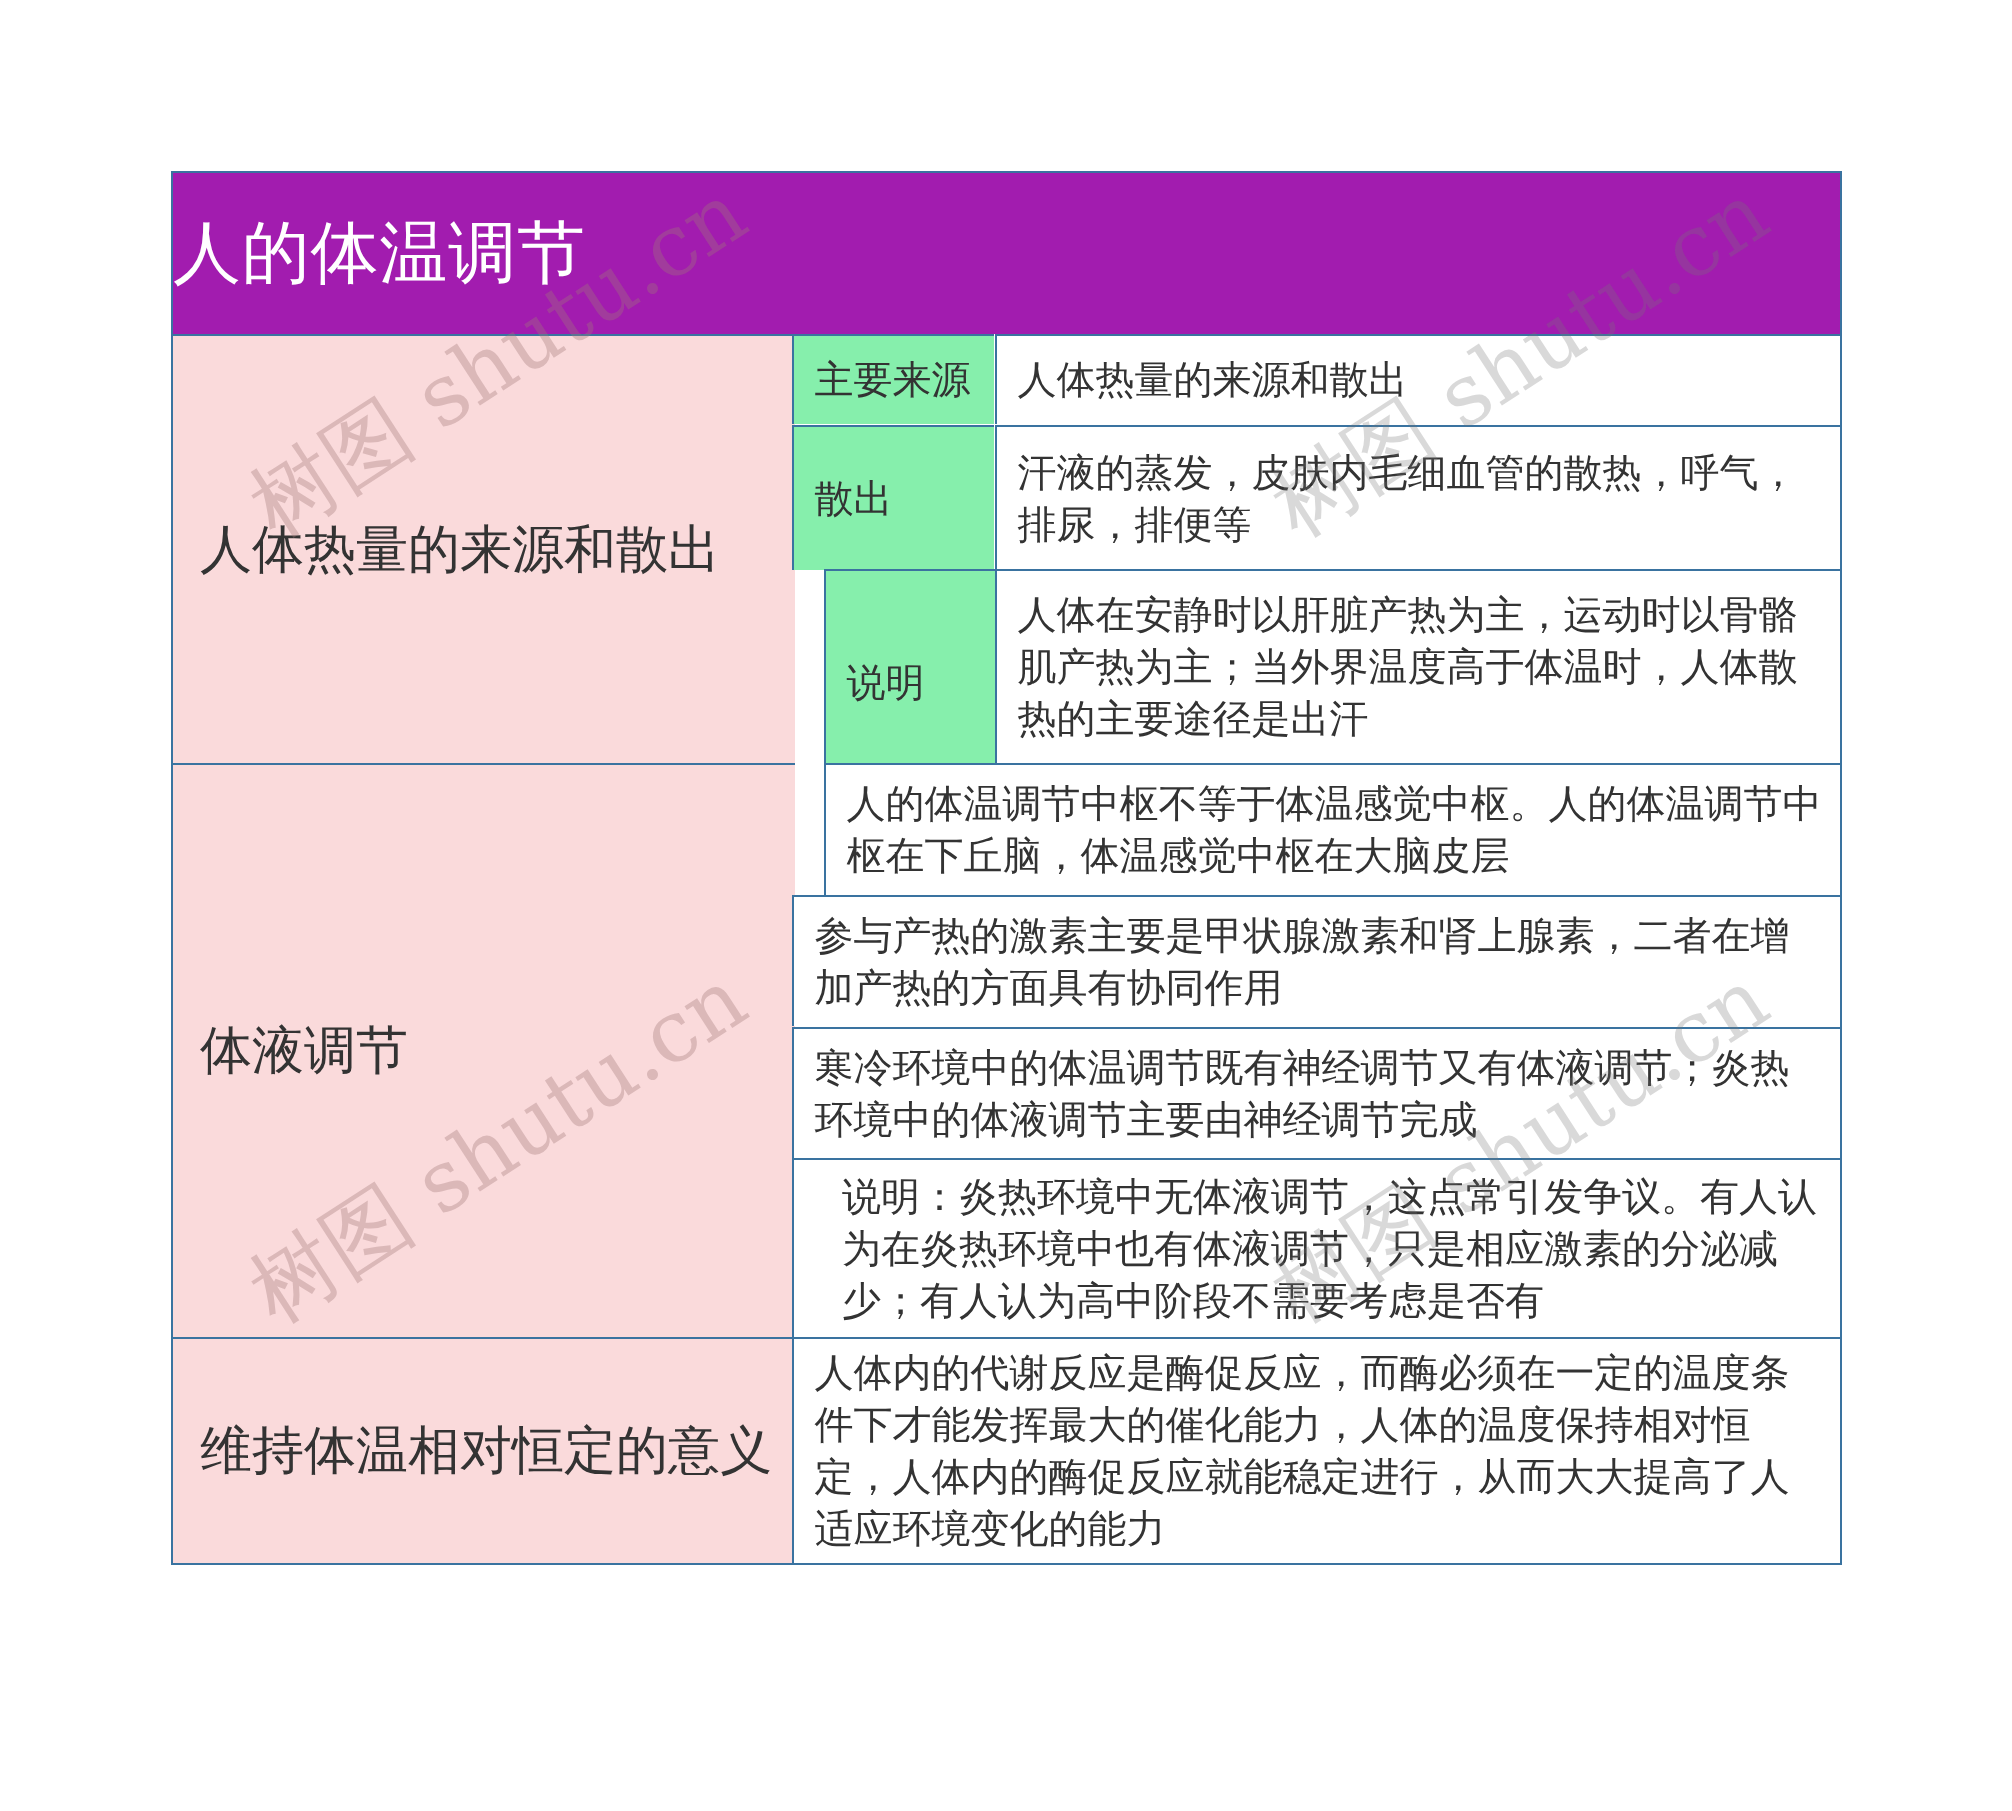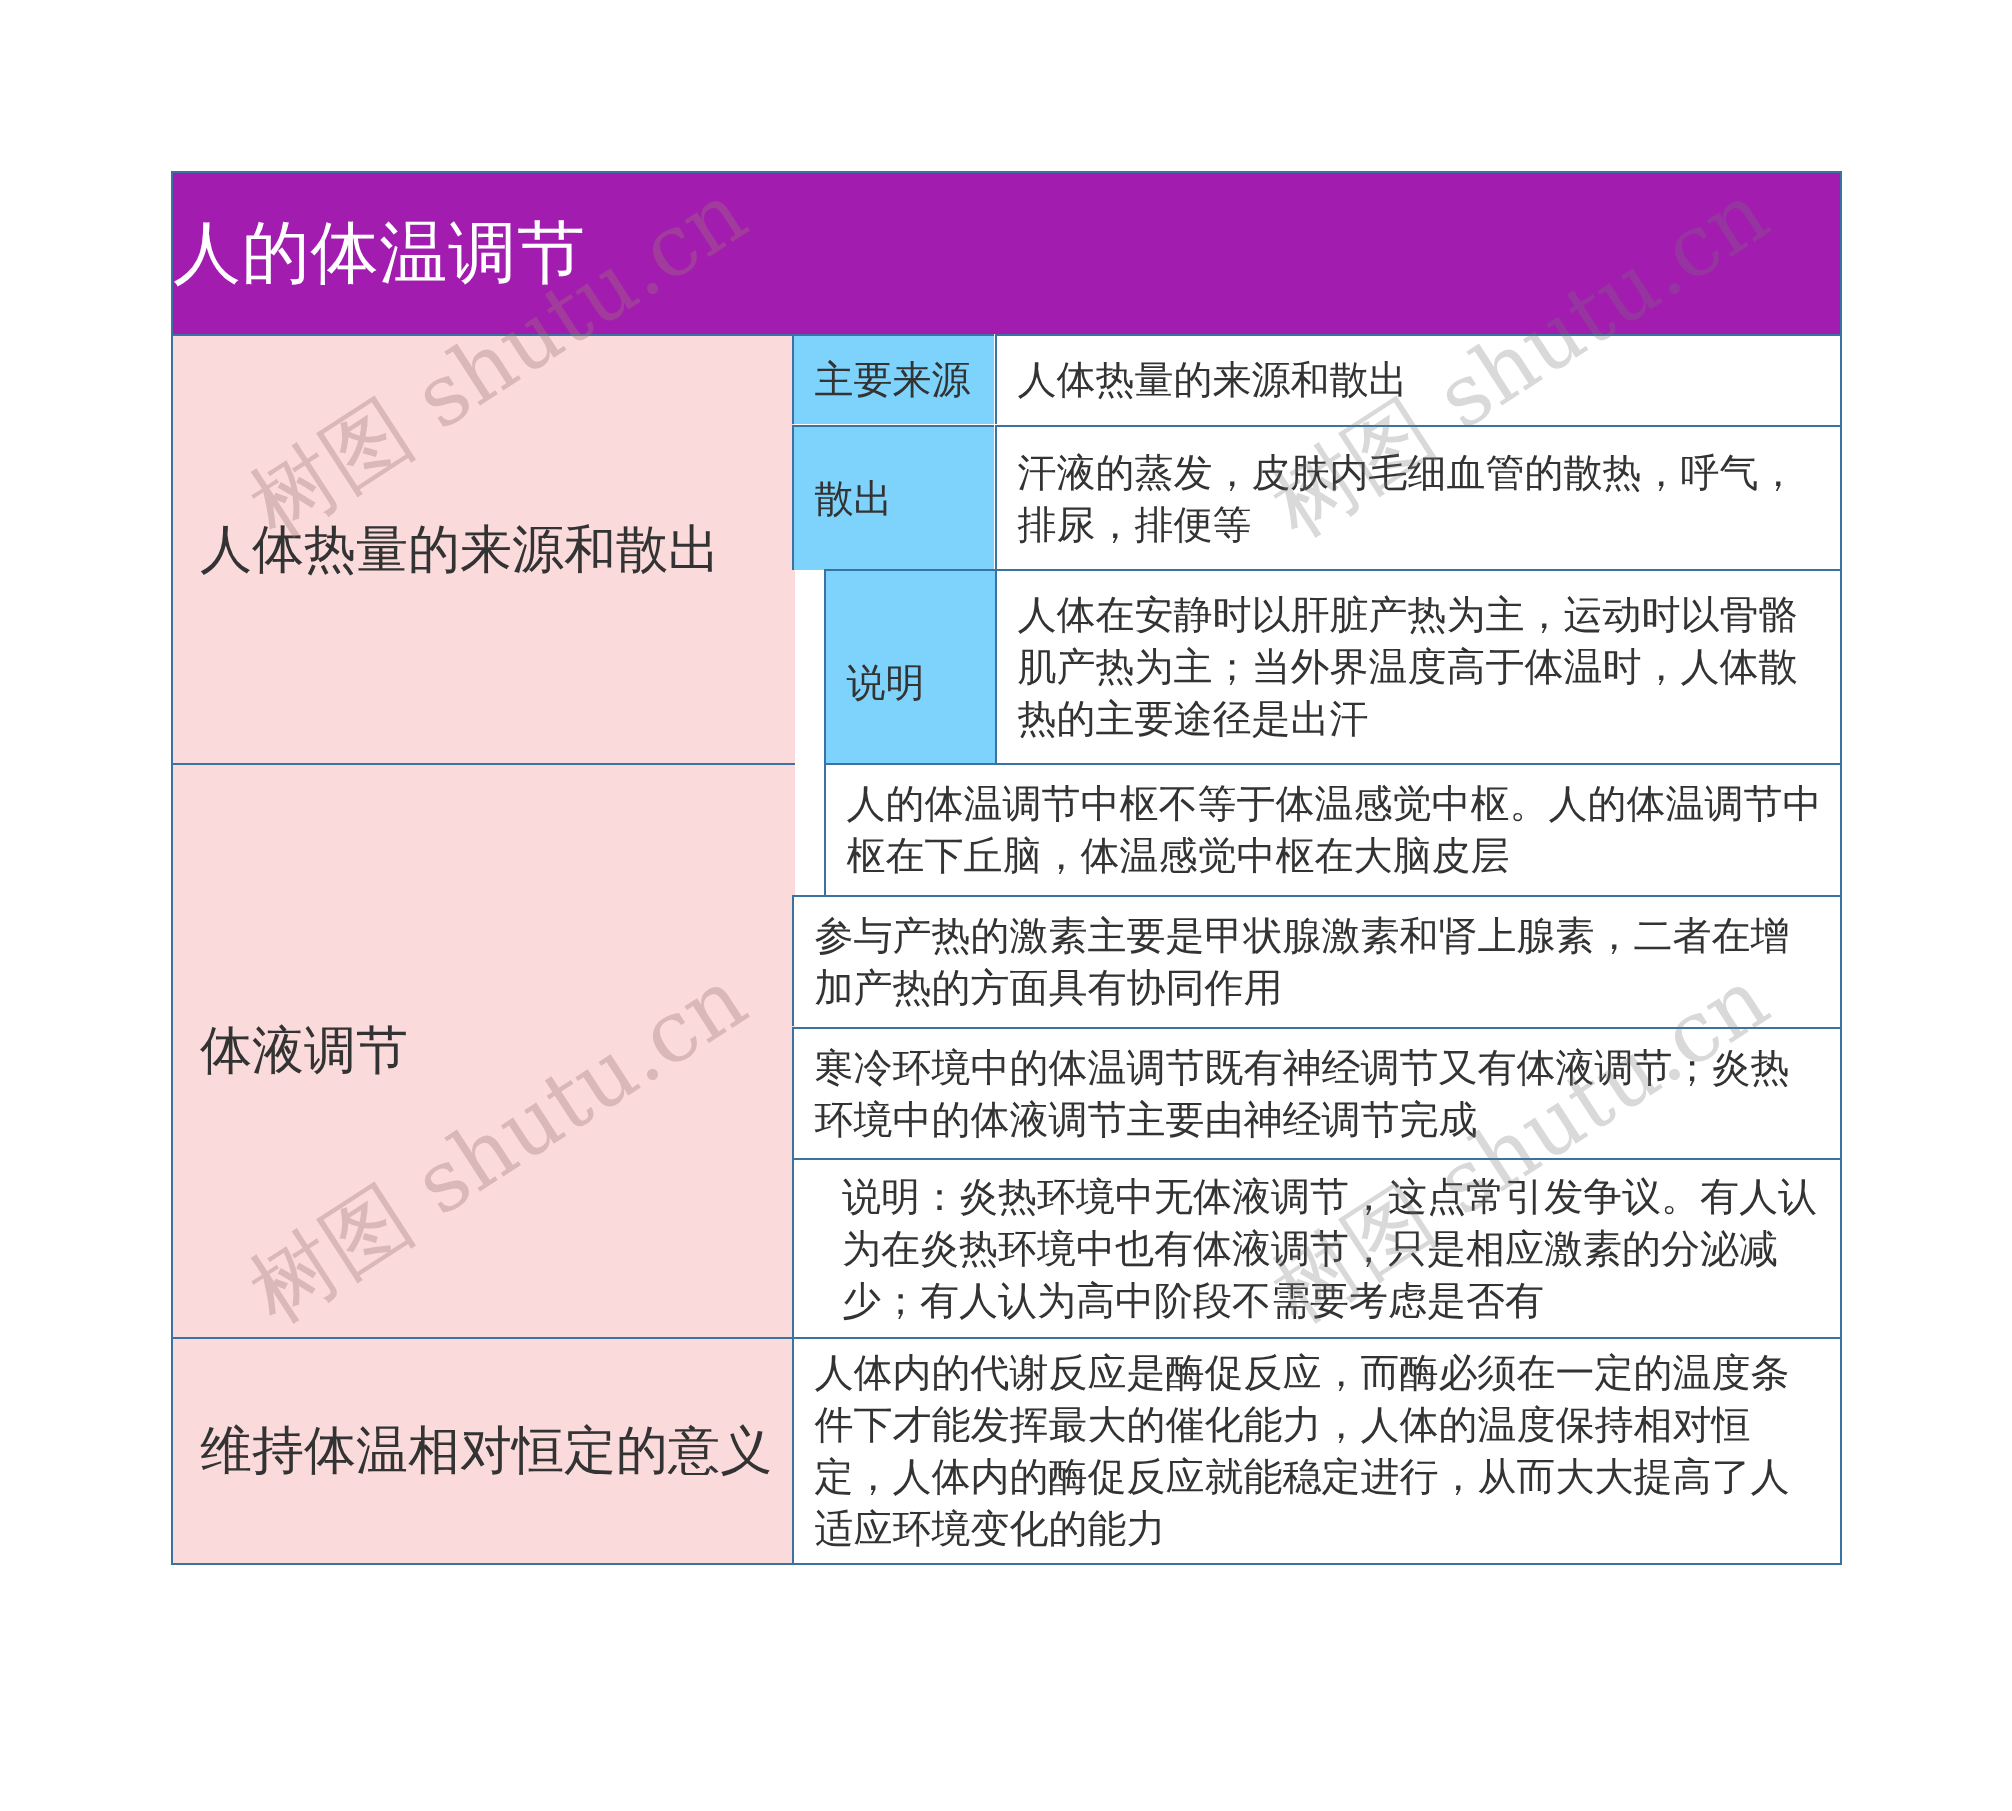--- a/index.html
+++ b/index.html
@@ -6,21 +6,21 @@
   body { width:2013px; height:1811px; position:relative; overflow:hidden;
          font-family:"DejaVu Sans","Liberation Sans",sans-serif; color:#333333; }
   .table { position:absolute; left:171px; top:171px; width:1671px; height:1394px;
            border:2.4px solid #3a73a0; box-sizing:border-box; background:#fff; }
   .header { position:absolute; left:0; top:0; right:0; height:161px; background:#a21caf;
             display:flex; align-items:center; justify-content:flex-start; }
   .header .title { color:#ffffff; font-size:68px; letter-spacing:0.8px; }
   .cell { position:absolute; box-sizing:border-box; border-top:2.4px solid #3a73a0; border-left:2.4px solid #3a73a0;
           display:flex; align-items:center; }
   .cat { background:#fadadb; border-left:none; padding-left:27px; font-size:52px; color:#333; }
-  .lbl { background:#7dd3fc; padding-left:20.4px; font-size:39px; }
+  .lbl { background:#86efac; padding-left:20.4px; font-size:39px; }
   .txt { background:#fff; padding:0 17.3px 0 20.4px; font-size:39px; line-height:52px; }
   .watermark { position:absolute; font-family:"DejaVu Serif","Liberation Serif",serif; font-size:85px;
                transform:rotate(-33deg); transform-origin:left bottom; white-space:nowrap; pointer-events:none; }
   .wm-pink { color:rgba(160,120,120,0.35); }
   .wm-gray { color:rgba(120,120,120,0.28); }
 </style>
 </head>
 <body>
 
 <div class="table">

